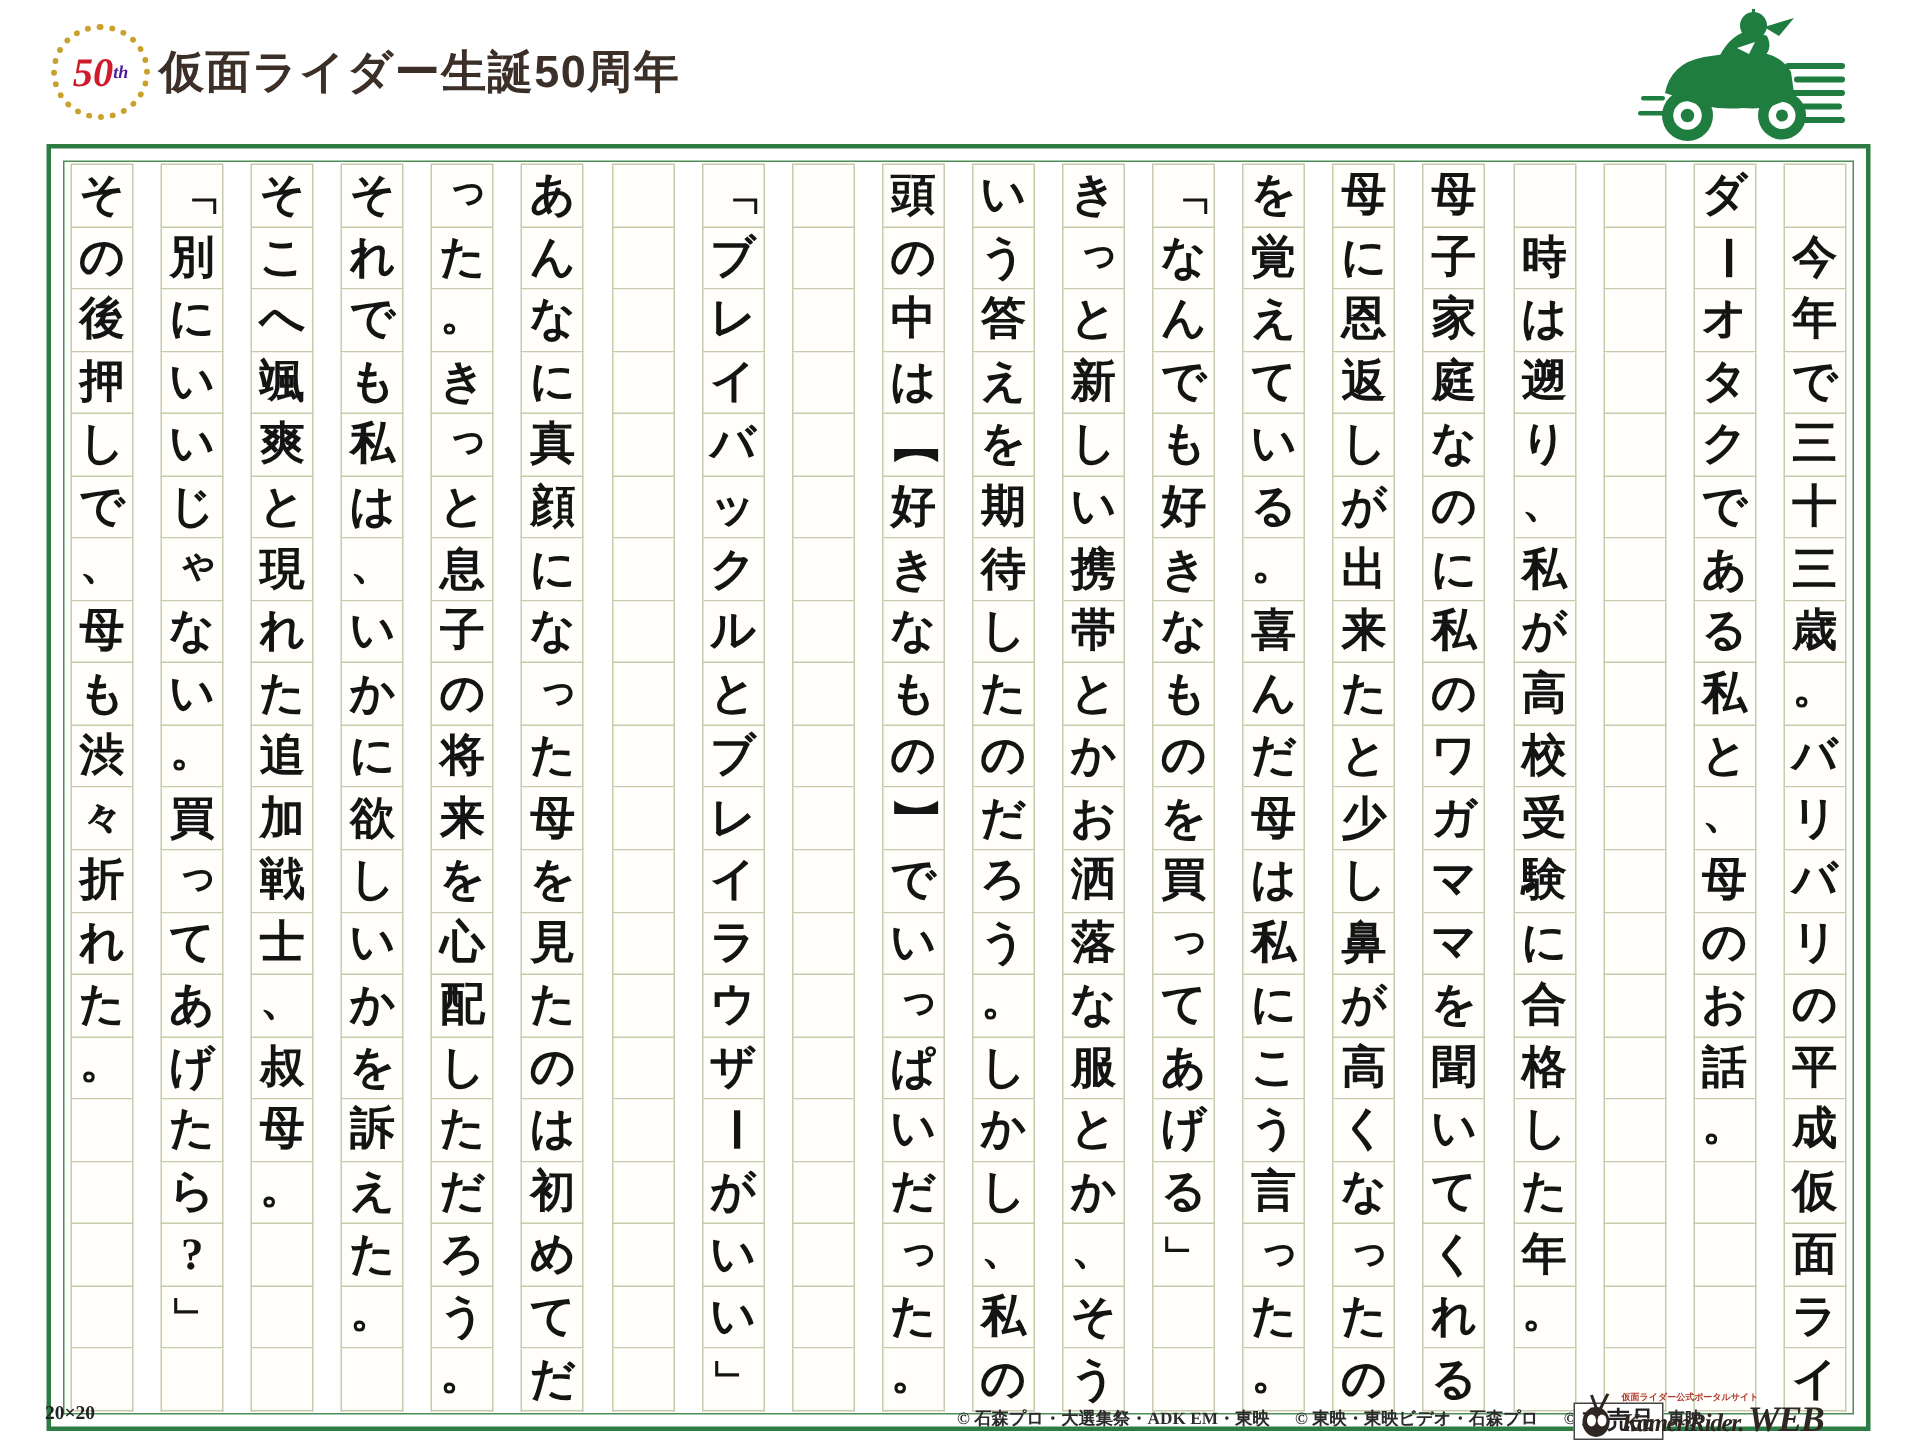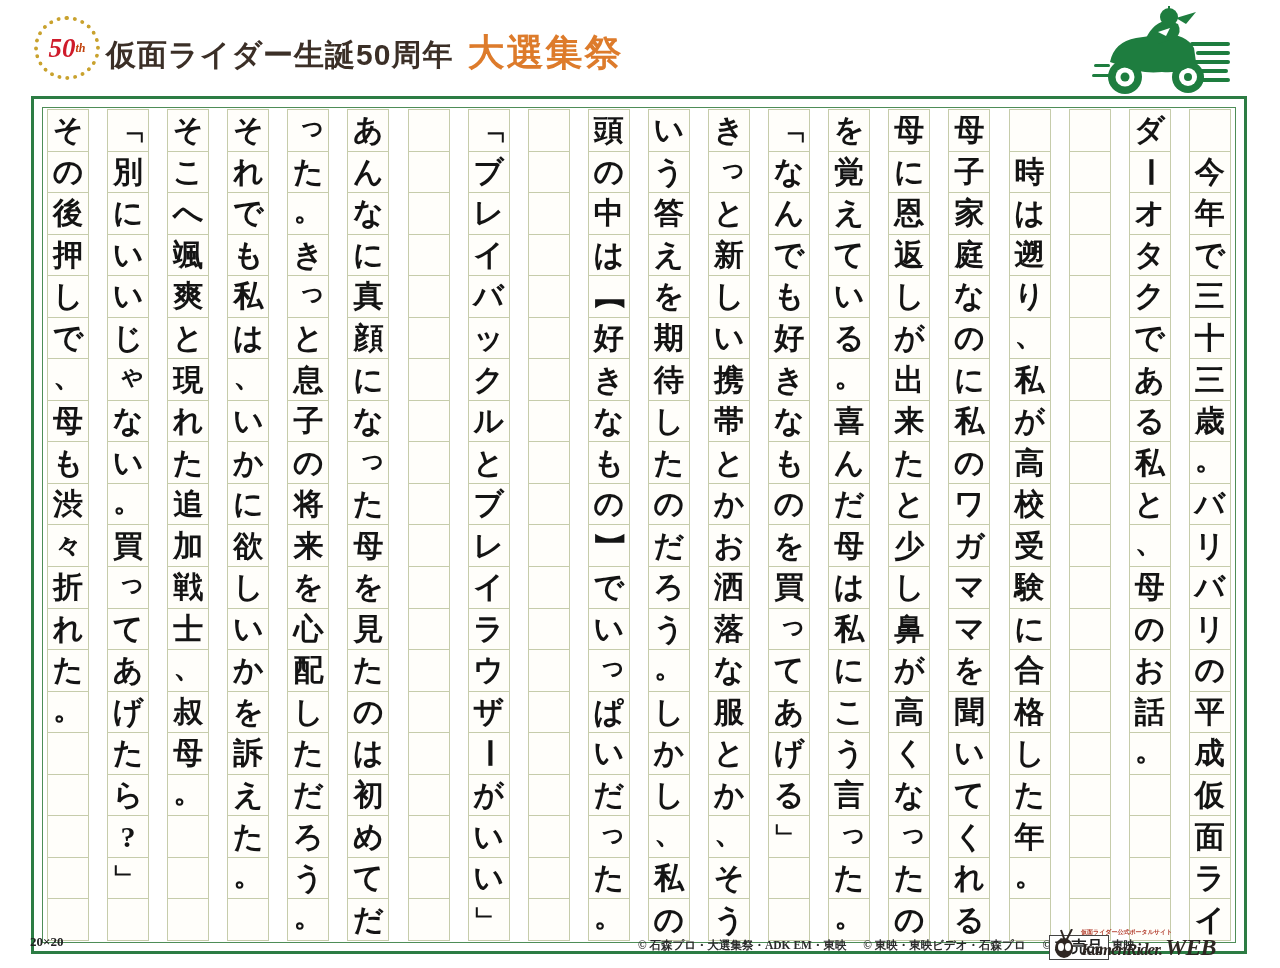--- a/index.html
+++ b/index.html
@@ -13,21 +13,21 @@
   .wreath{
     position:absolute;left:34px;top:16px;width:58px;height:56px;
     border:4px dotted #c9a22e;border-radius:50%;
     display:flex;align-items:center;justify-content:center;background:#fff;
   }
   .wreath .n50{
     color:#cf1b2b;font-weight:900;font-style:italic;font-size:27px;line-height:1;
     font-family:"Liberation Serif", serif;
   }
   .wreath .nth{
-    color:#c2410c;font-weight:700;font-style:italic;font-size:12px;vertical-align:super;
+    color:#4c1d95;font-weight:700;font-style:italic;font-size:12px;vertical-align:super;
     font-family:"Liberation Serif", serif;
   }
   .title-line{position:absolute;left:106px;top:28px;white-space:nowrap;display:flex;align-items:baseline;}
   .title-main{color:#3b2f27;font-weight:900;font-size:30px;letter-spacing:1px;}
   .title-accent{color:#dd7b2b;font-weight:900;font-size:37px;margin-left:14px;letter-spacing:2px;}
   .moto{position:absolute;left:1092px;top:4px;}
   
   .paper{
     position:absolute;left:31px;top:96px;width:1216px;height:858px;
     border:3px solid #2c7c44;box-sizing:border-box;background:#ffffff;
@@ -88,21 +88,20 @@
 </head>
 <body>
 
 <div class="header">
   <div class="wreath">
     <span class="n50">50</span>
       <span class="nth">th</span>
   </div>
   <div class="title-line">
     <span class="title-main">仮面ライダー生誕50周年</span>
-    <span class="title-accent">大選集祭</span>
   </div>
   <svg class="moto" width="140" height="94" viewBox="0 0 140 94">
     <g fill="#1e7d3f">
 
       <rect x="98" y="38" width="40" height="4" rx="2"></rect>
       <rect x="104" y="47" width="34" height="4" rx="2"></rect>
       <rect x="100" y="56" width="38" height="4" rx="2"></rect>
       <rect x="106" y="65" width="30" height="4" rx="2"></rect>
       <rect x="96" y="74" width="42" height="4" rx="2"></rect>
       <rect x="2" y="60" width="16" height="3" rx="1.5"></rect>

